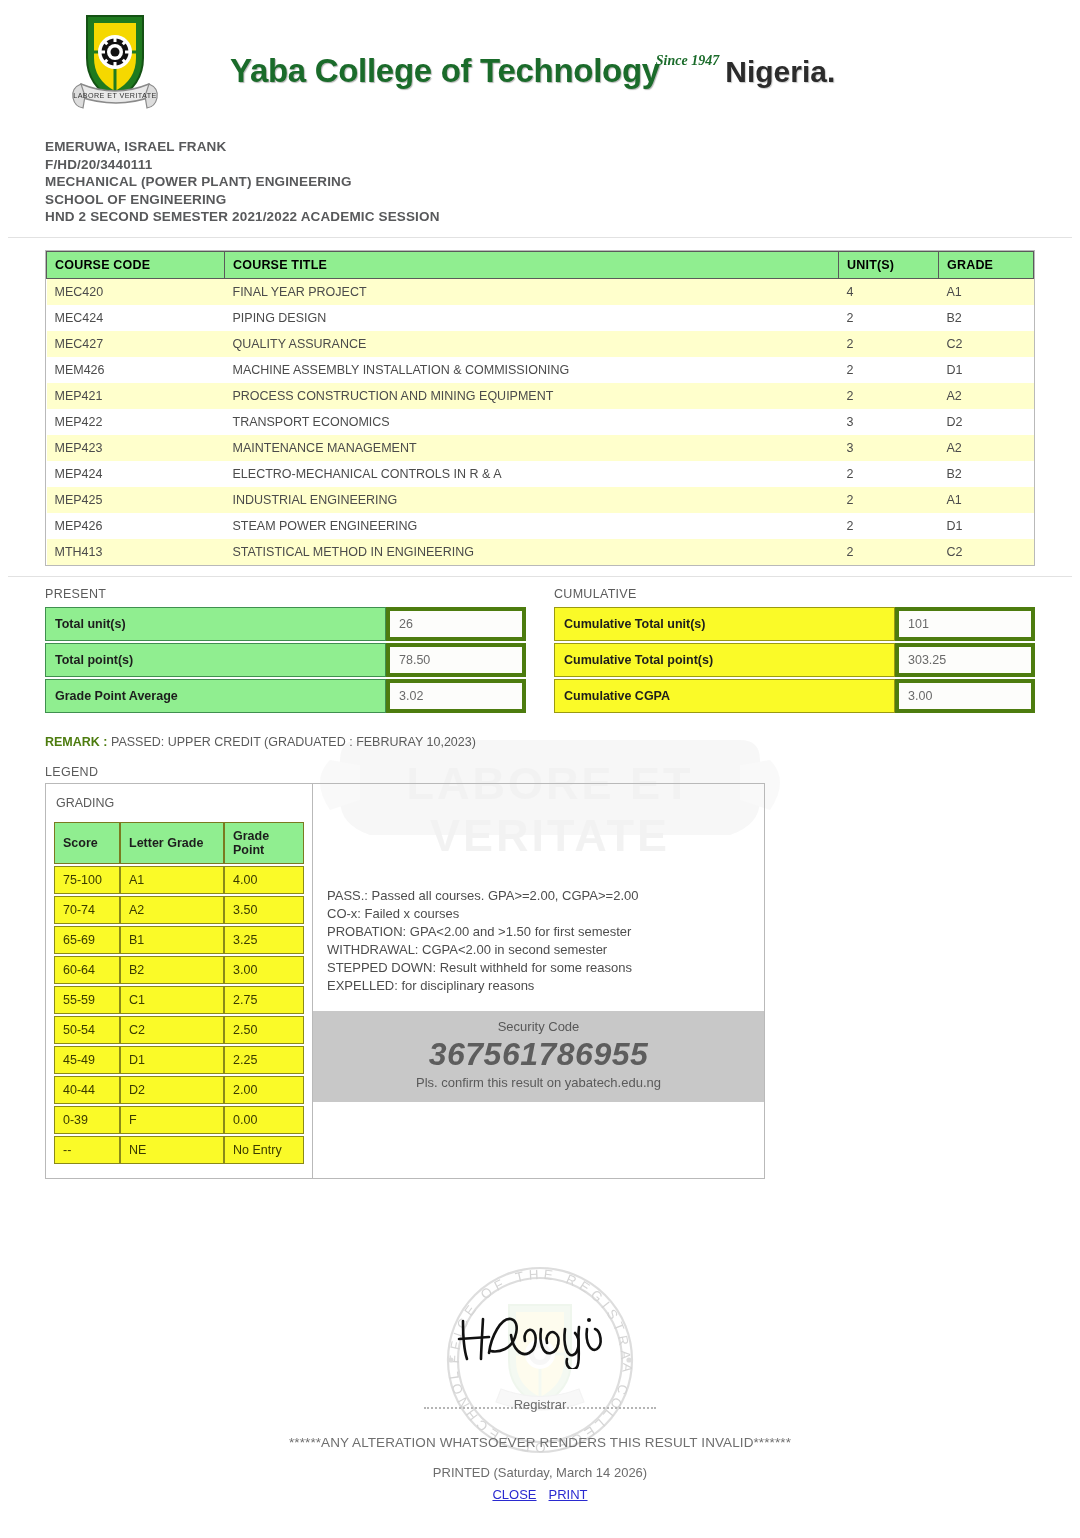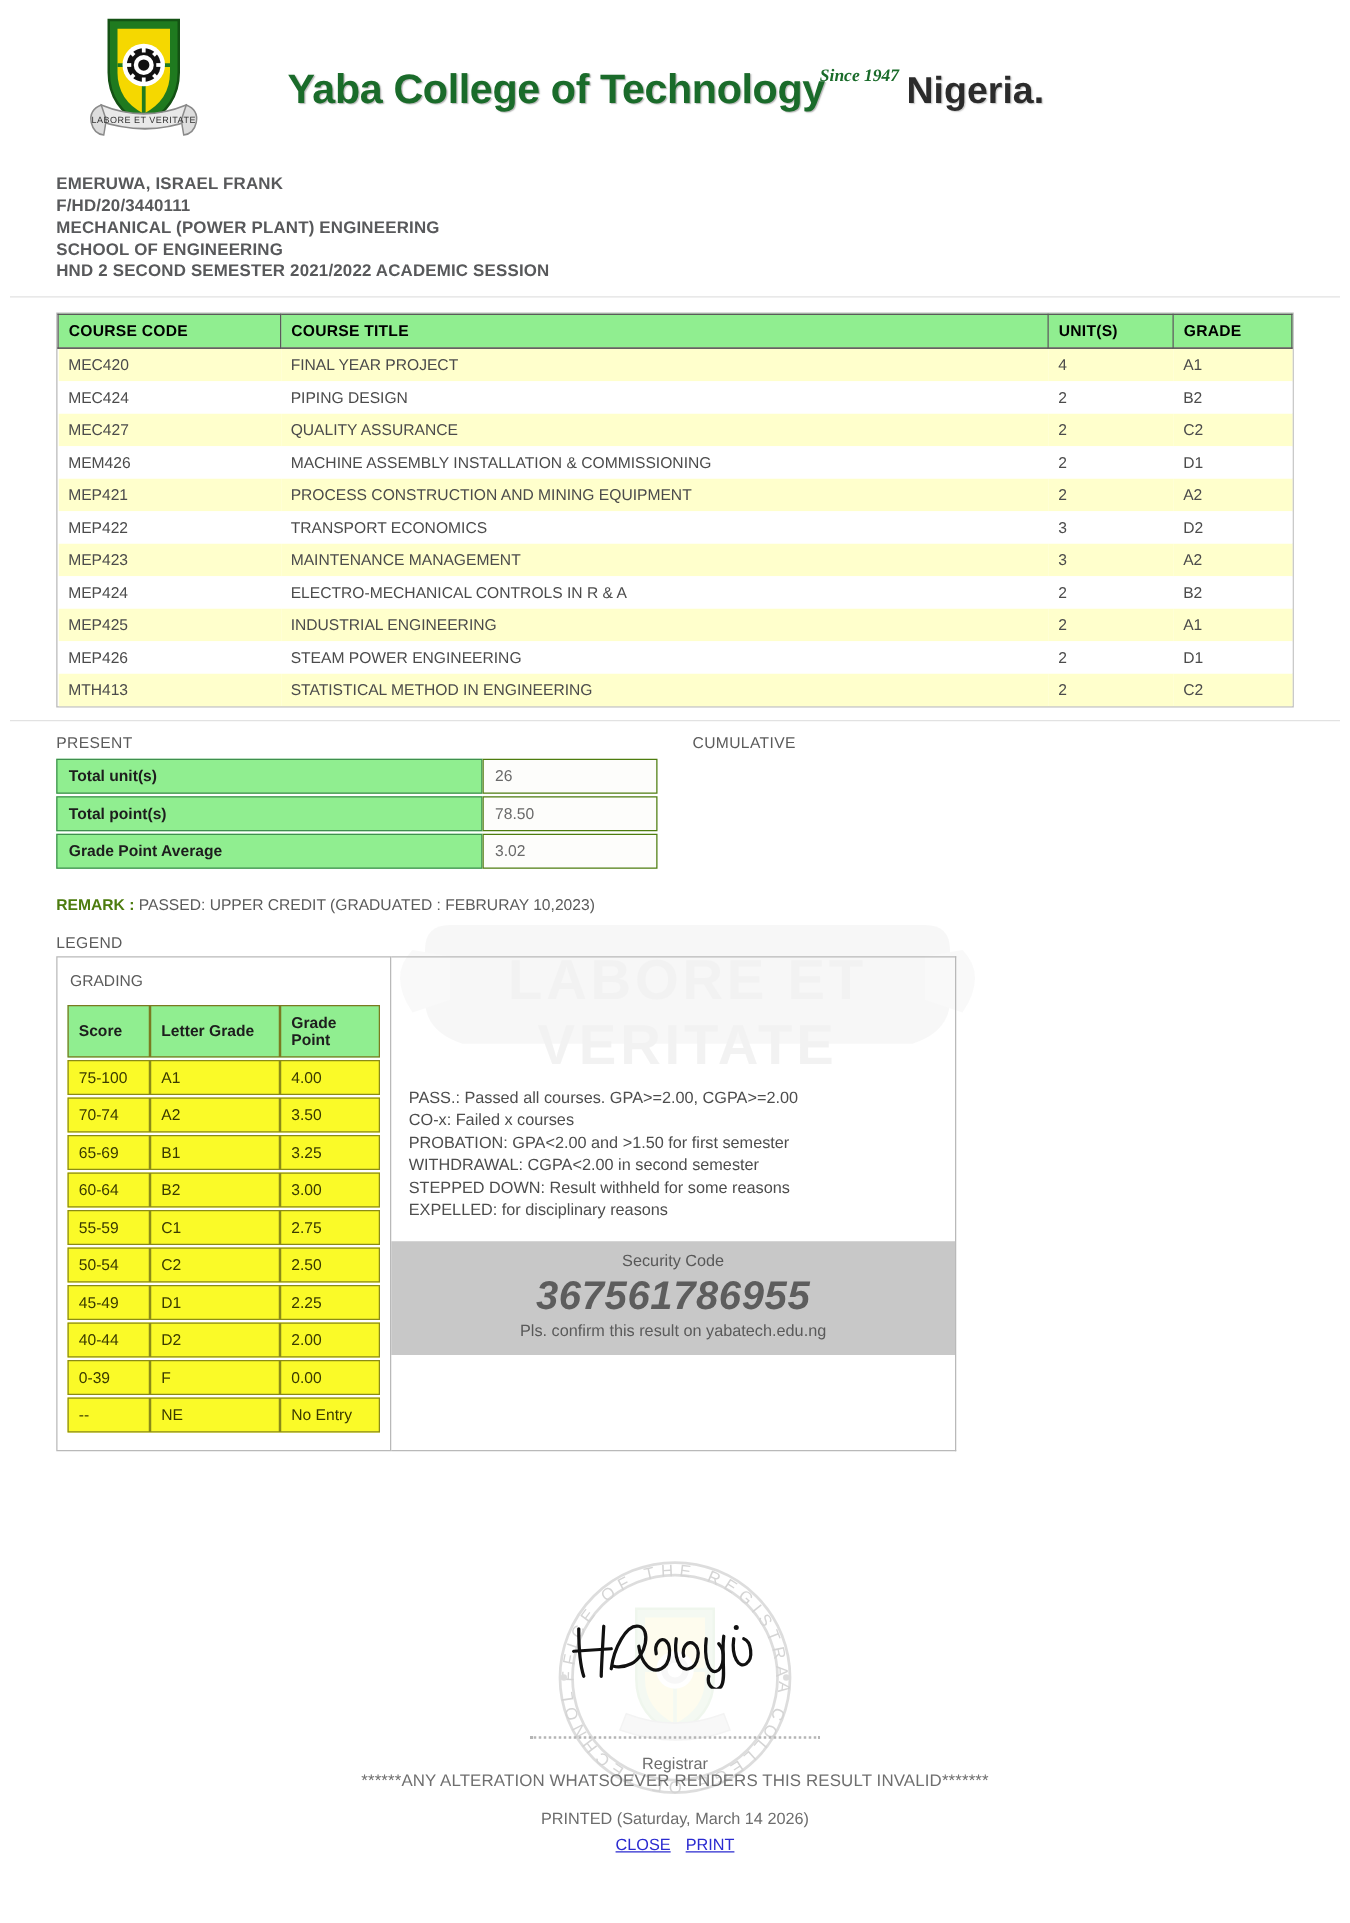--- a/index.html
+++ b/index.html
@@ -177,21 +177,21 @@
   .sum-label {
     font-weight: bold;
     color: #1d1d1d;
     padding: 6px 9px !important;
     border: 1px solid #6d6d6d;
     font-size: 12.5px;
   }
   .sum-val {
     color: #6a6a6a;
     padding: 6px 9px !important;
-    border: 1px solid #4d7c0f;
+    border: 4px solid #4d7c0f;
     background: #fdfdfb;
     width: 140px;
     font-size: 12.5px;
   }
   .green .sum-label { background: #90EE90; border-color: #3f8f4f; }
   .yellow .sum-label { background: #FAFA28; border-color: #9a9a12; }
 
   
   .remark {
     margin: 20px 0 0 45px;
@@ -321,21 +321,21 @@
     left: 50%;
     top: 150px;
     transform: translateX(-50%);
     width: 232px;
     border-bottom: 2px dotted #b5b5b5;
     z-index: 3;
   }
   .registrar {
     position: absolute;
     left: 0; right: 0;
-    top: 164px;
+    top: 140px;
     font-size: 13px;
     color: #6d6d6d;
     z-index: 3;
   }
   .alter {
     position: absolute;
     left: 0; right: 0;
     top: 178px;
     font-size: 13.5px;
     color: #6f6f6f;
@@ -524,20 +524,36 @@
             </tr>
             <tr>
               <td class="sum-label">Grade Point Average</td>
               <td class="sum-val">3.02</td>
             </tr>
           </tbody>
       </table>
     </div>
     <div class="sum-col">
       <div class="sum-caption">CUMULATIVE</div>
+      <table class="sum yellow">
+        <tbody id="cumulative-body">
+            <tr>
+              <td class="sum-label">Cumulative Total unit(s)</td>
+              <td class="sum-val">101</td>
+            </tr>
+            <tr>
+              <td class="sum-label">Cumulative Total point(s)</td>
+              <td class="sum-val">303.25</td>
+            </tr>
+            <tr>
+              <td class="sum-label">Cumulative CGPA</td>
+              <td class="sum-val">3.00</td>
+            </tr>
+          </tbody>
+      </table>
     </div>
   </div>
 
   <div class="remark">
     <b>REMARK :</b><span> PASSED: UPPER CREDIT (GRADUATED : FEBRURAY 10,2023)</span>
   </div>
 
   <div class="legend-cap">LEGEND</div>
 
   <div class="legend">

